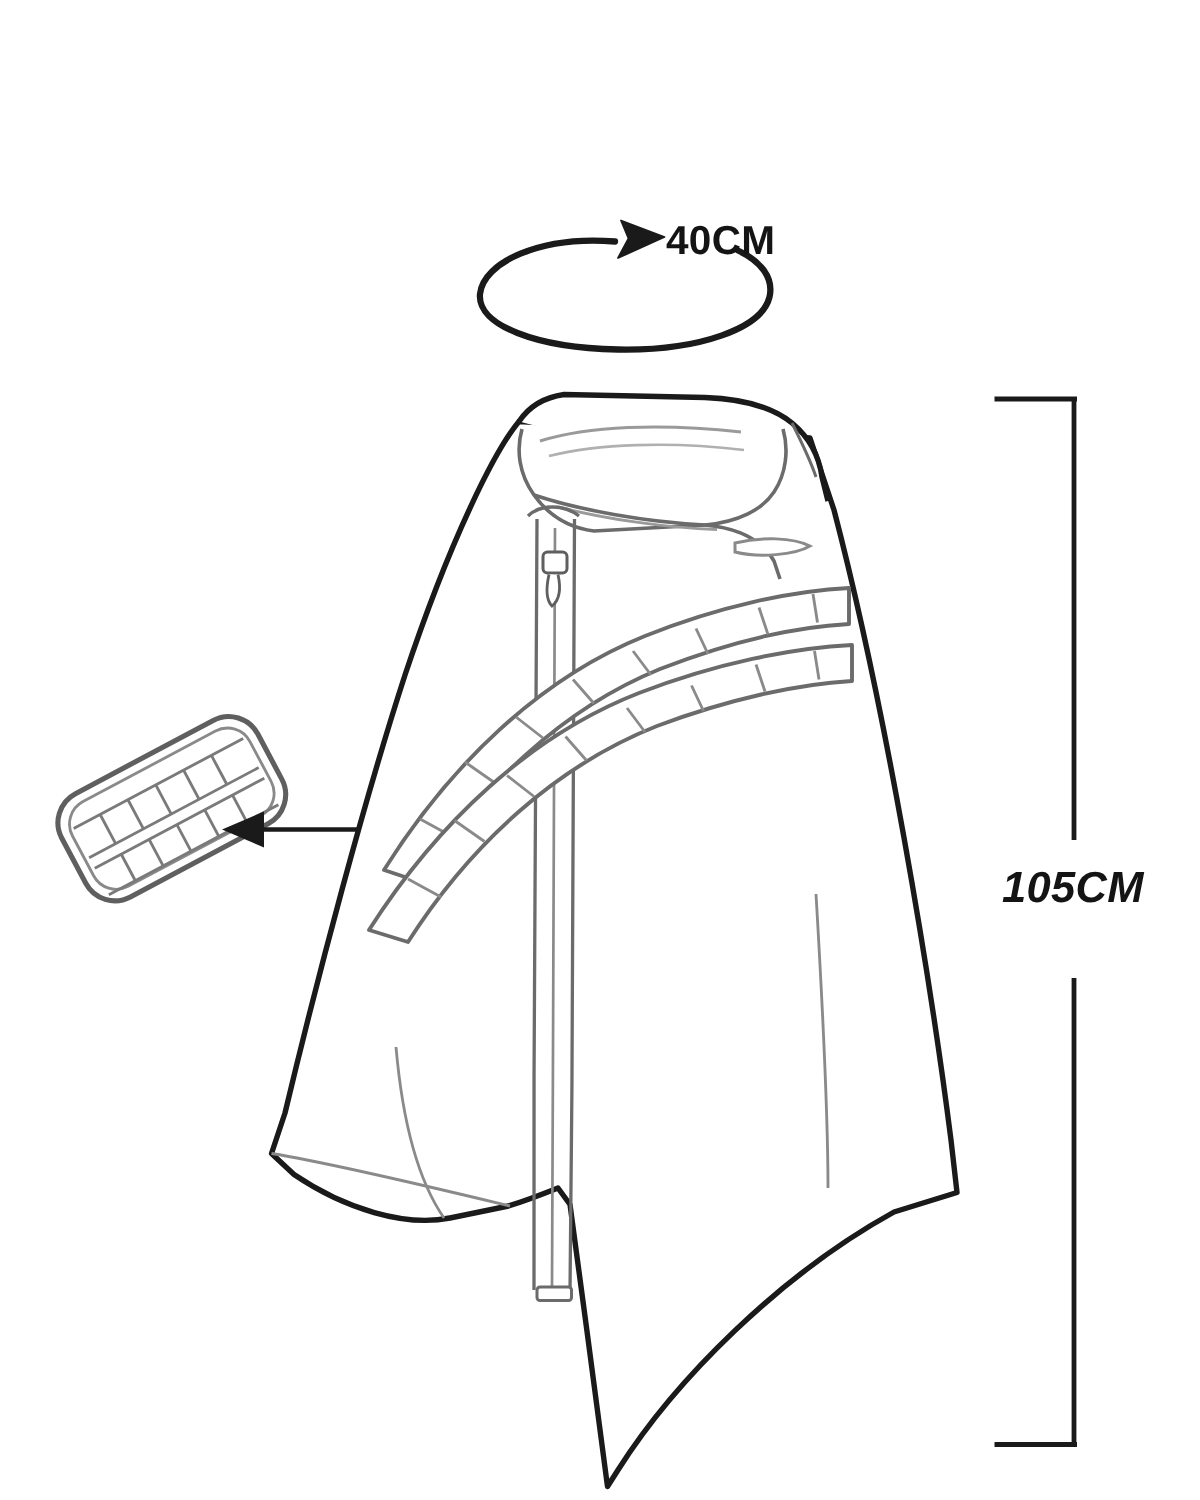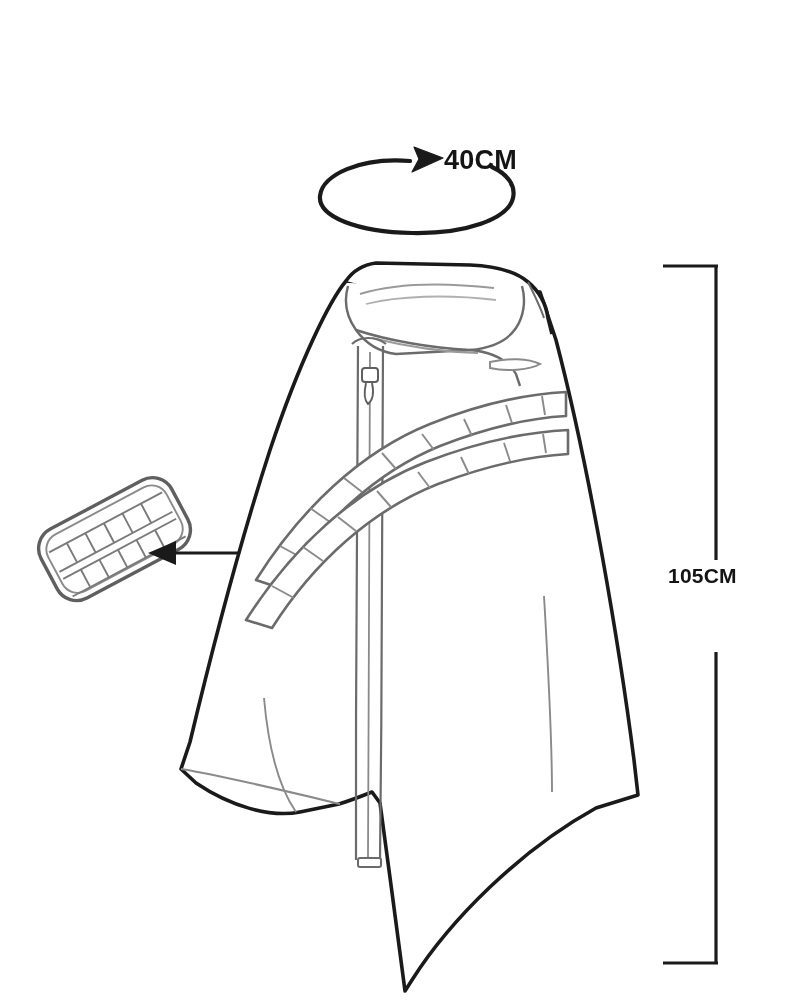--- a/index.html
+++ b/index.html
@@ -36,22 +36,23 @@
     white-space: nowrap;
     letter-spacing: 0.2px;
   }
   #label-circ {
     left: 444px;
     top: 145px;
     font-size: 27px;
   }
   #label-height {
     left: 668px;
-    top: 564px;
-    font-size: 21px;
+    top: 576px;
+    font-size: 29px;
+    font-style: italic;
   }
 </style>
 </head>
 <body>
 
 <div id="stage">
 
   <svg id="art" viewBox="0 0 800 1000">
 
     <g>

